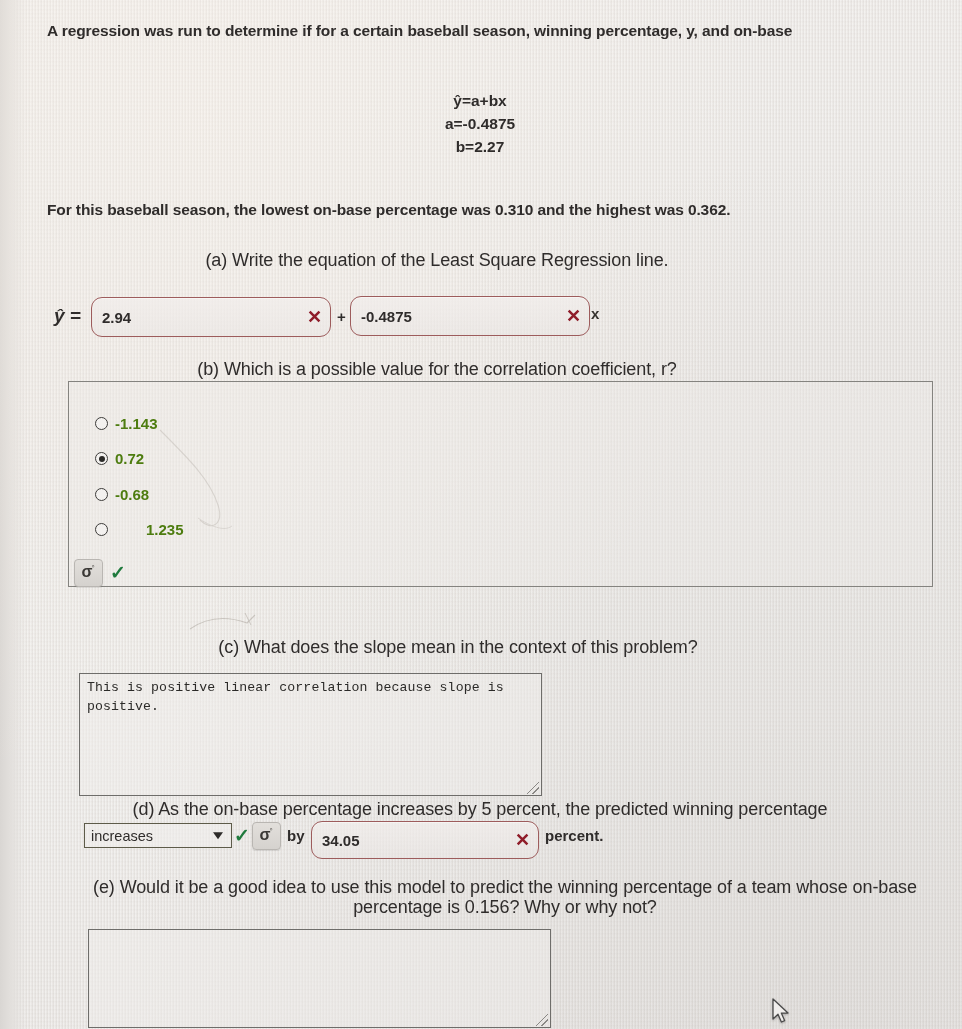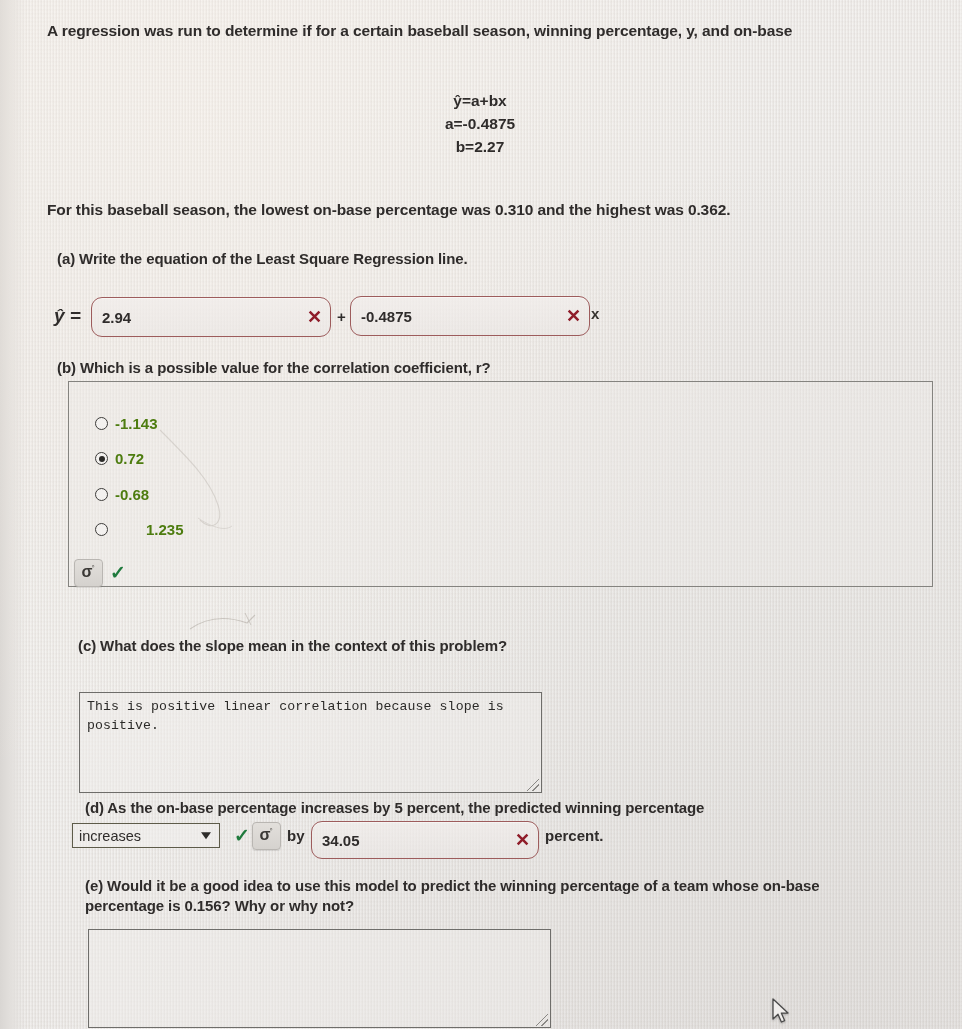--- a/index.html
+++ b/index.html
@@ -69,24 +69,25 @@
     position: absolute;
     text-align: center;
     font-size: 15.5px;
     font-weight: 700;
     line-height: 1.45;
     color: #2f2c2b;
   }
 
   .qlabel {
     position: absolute;
-    font-size: 15px;
-    font-weight: 700;
+    font-size: 18px;
+    font-weight: 400;
     letter-spacing: -0.1px;
     color: #2f2c2b;
+    text-align: center;
   }
 
   
   .ansbox {
     position: absolute;
     box-sizing: border-box;
     border: 1.6px solid #9d5c5c;
     border-radius: 11px;
     background: linear-gradient(180deg, rgba(242,238,236,0.75), rgba(234,230,228,0.55));
     box-shadow: 0 1px 0 rgba(255,255,255,0.45) inset;
@@ -349,29 +350,29 @@
 
   <div class="sigma-btn" style="left:74px; top:559px;">
     <span class="glyph">
       <span>σ</span><sup>◦</sup>
     </span>
   </div>
   <div class="check" style="left:110px; top:563px;">✓</div>
 
   <div class="qlabel" style="left:78px; top:637px; width:760px;">(c) What does the slope mean in the context of this problem?</div>
 
-  <div class="ta" style="left:79px; top:692px; width:463px; height:101px;">
+  <div class="ta" style="left:79px; top:673px; width:463px; height:123px;">
     <div class="tatext">This is positive linear correlation because slope is
 positive.</div>
     <div class="grip"></div>
   </div>
 
   <div class="qlabel" style="left:85px; top:799px; width:790px;">(d) As the on-base percentage increases by 5 percent, the predicted winning percentage</div>
 
-  <div class="sel" style="left:72px; top:823px; width:148px; height:25px;">
+  <div class="sel" style="left:84px; top:823px; width:148px; height:25px;">
     <span class="seltext">increases</span>
     <span class="chev"></span>
   </div>
 
   <div class="check" style="left:234px; top:826px;">✓</div>
 
   <div class="sigma-btn" style="left:252px; top:822px;">
     <span class="glyph">
       <span>σ</span><sup>◦</sup>
     </span>

